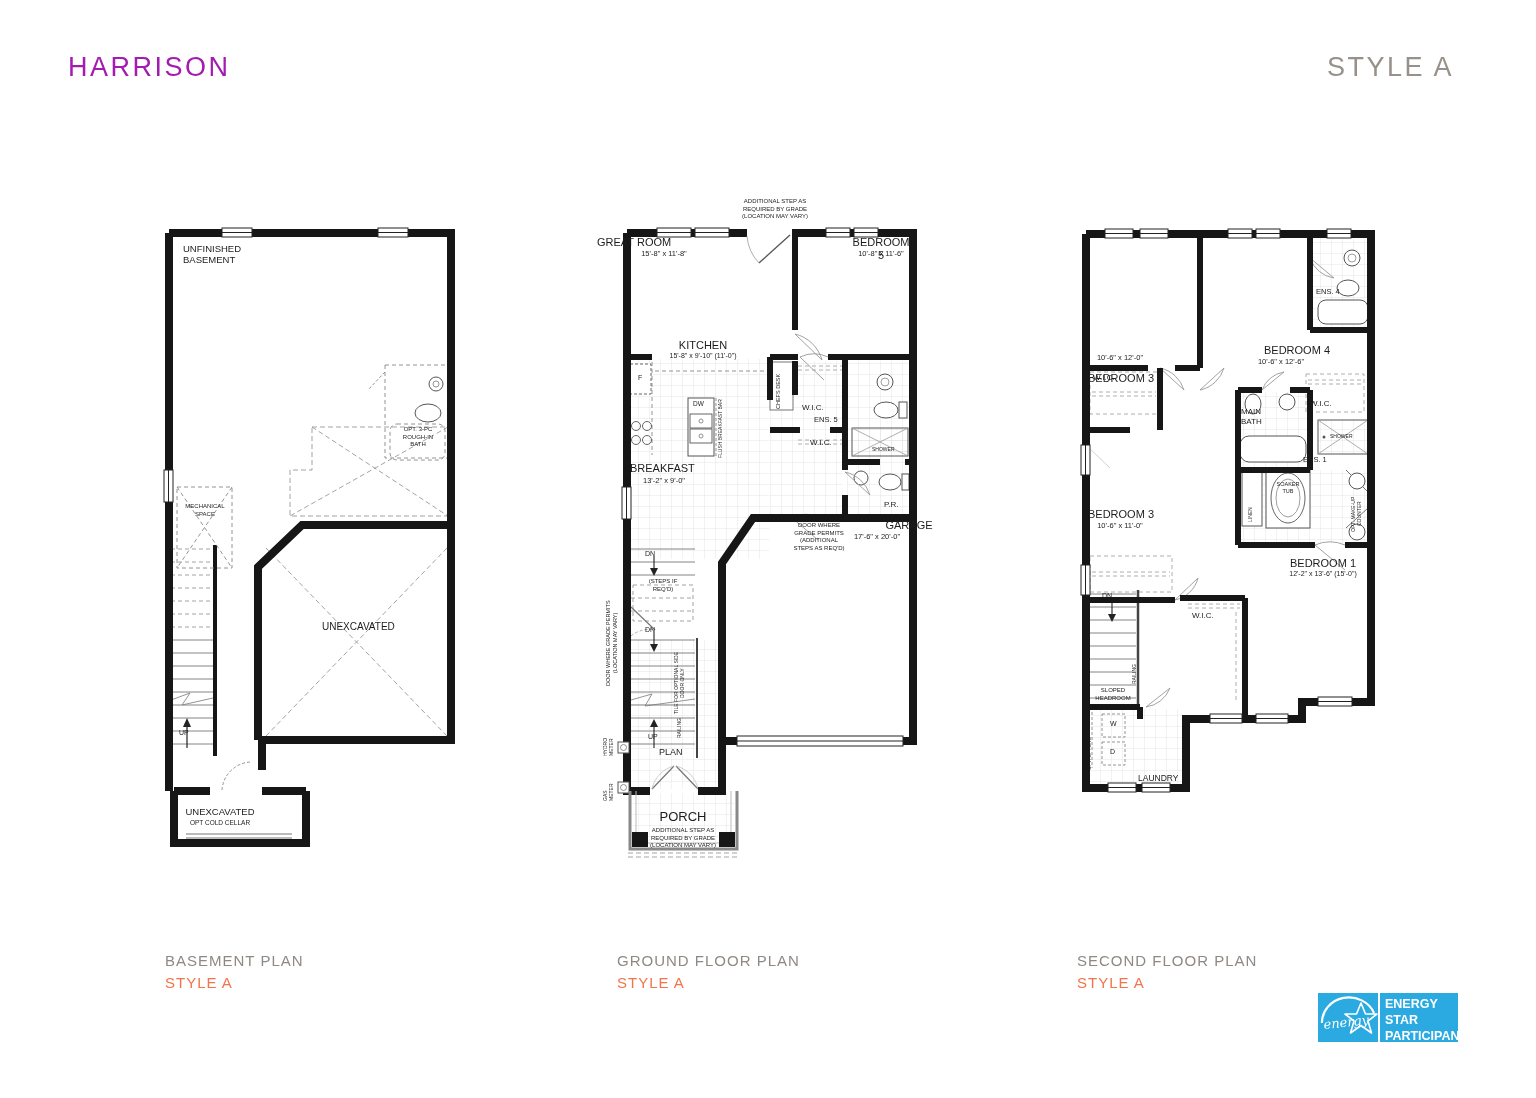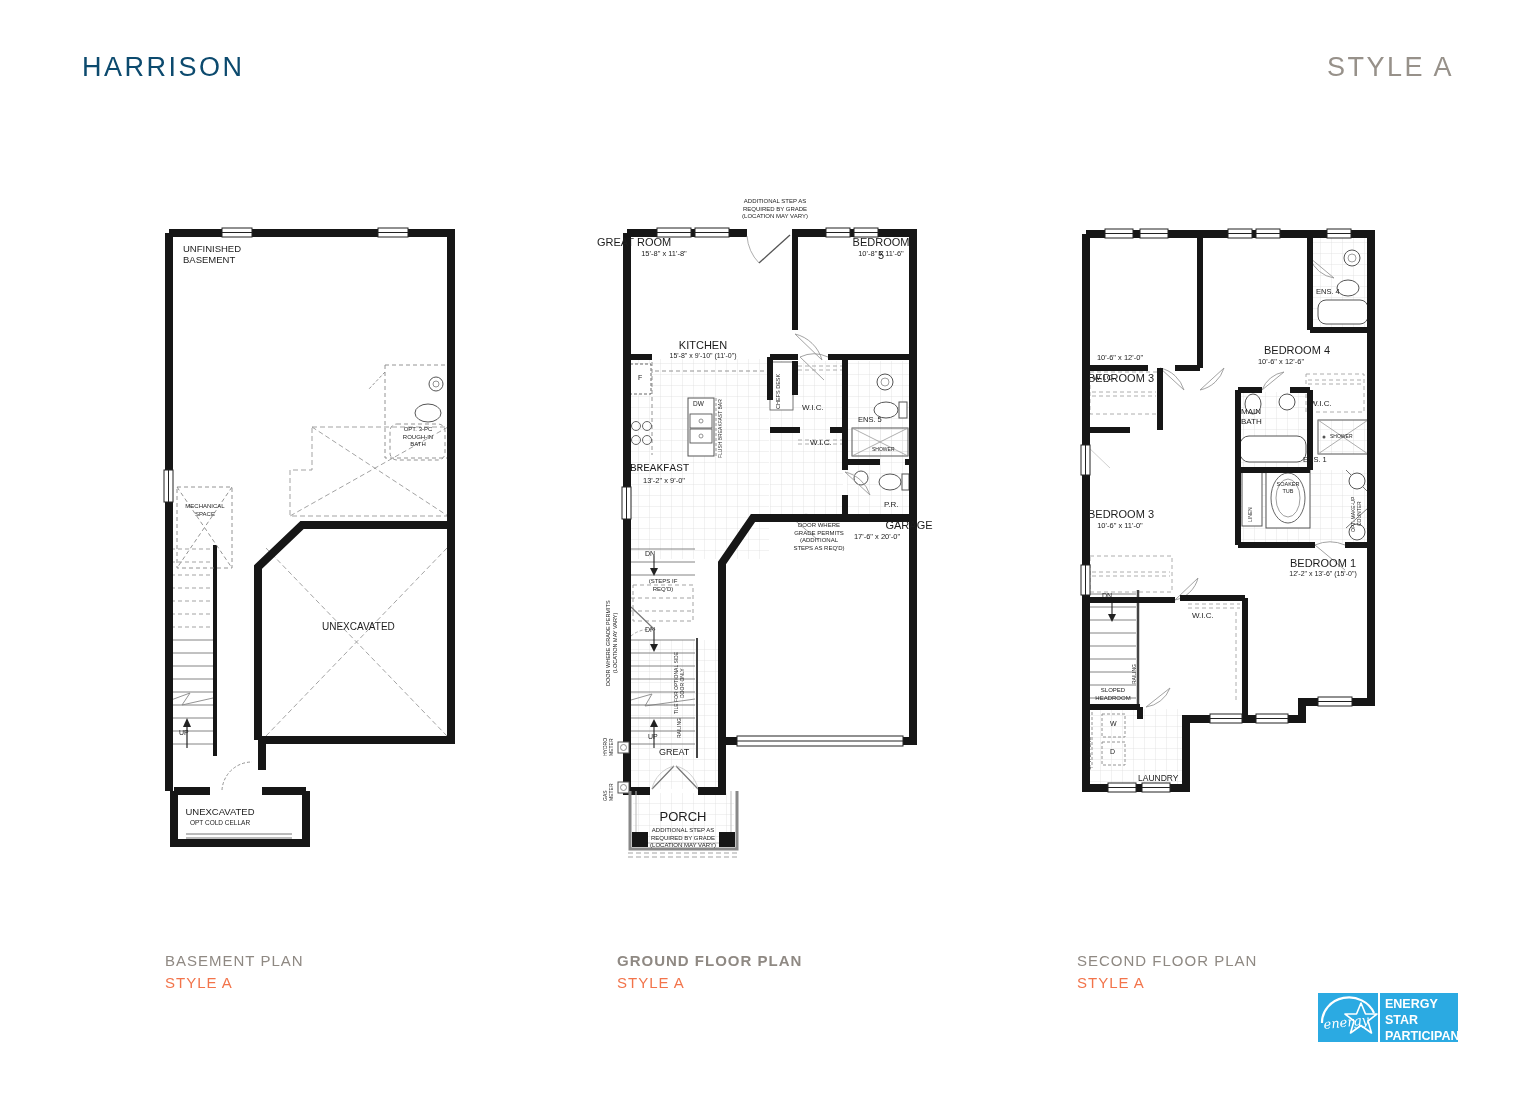--- a/index.html
+++ b/index.html
@@ -1,18 +1,18 @@
 <!DOCTYPE html>
 <html><head>
 <meta charset="utf-8">
 <style>
   html,body{margin:0;padding:0;background:#ffffff;}
   #page{position:relative;width:1536px;height:1098px;background:#fff;overflow:hidden;
         font-family:"Liberation Sans",sans-serif;}
-  .hdr-title{position:absolute;left:82px;top:52px;font-size:27px;letter-spacing:2.5px;color:#0c4a6e;}
+  .hdr-title{position:absolute;left:68px;top:52px;font-size:27px;letter-spacing:2.5px;color:#a21caf;}
   .hdr-style{position:absolute;right:82px;top:52px;font-size:27px;letter-spacing:2.5px;color:#97918a;}
   svg{position:absolute;left:0;top:0;}
   .lbl{position:absolute;color:#1c1c1c;white-space:pre-line;line-height:1.2;}
   .room{font-size:11px;letter-spacing:0;}
   .dim{font-size:7.5px;}
   .sm{font-size:8px;}
   .note{font-size:6px;line-height:1.25;}
   .ctr{text-align:center;}
   .vtext{writing-mode:vertical-rl;transform:rotate(180deg);line-height:1.2;}
   .cap{position:absolute;font-size:15px;letter-spacing:1px;color:#8f8983;}
@@ -294,24 +294,24 @@
   <div class="lbl dim" style="left:631px;top:249px;width:66px;text-align:center;">15'-8" x 11'-8"</div>
   <div class="lbl room ctr" style="left:850px;top:236px;width:62px;">BEDROOM 5</div>
   <div class="lbl dim ctr" style="left:850px;top:249px;width:62px;">10'-8" x 11'-6"</div>
   <div class="lbl room ctr" style="left:660px;top:339px;width:86px;">KITCHEN</div>
   <div class="lbl dim ctr" style="left:656px;top:352px;width:94px;font-size:7px;">15'-8" x 9'-10" (11'-0")</div>
   <div class="lbl vtext note" style="left:775px;top:363px;height:46px;font-size:5.5px;">CHEFS DESK</div>
   <div class="lbl" style="left:638px;top:374px;font-size:7px;">F</div>
   <div class="lbl" style="left:693px;top:400px;font-size:6.5px;">DW</div>
   <div class="lbl vtext note" style="left:717px;top:398px;height:60px;font-size:5px;">FLUSH BREAKFAST BAR</div>
   <div class="lbl" style="left:802px;top:403px;font-size:8px;">W.I.C.</div>
-  <div class="lbl" style="left:858px;top:415px;font-size:7.5px;">ENS. 5</div>
+  <div class="lbl" style="left:814px;top:415px;font-size:7.5px;">ENS. 5</div>
   <div class="lbl" style="left:810px;top:438px;font-size:8px;">W.I.C.</div>
   <div class="lbl" style="left:872px;top:446px;font-size:5px;">SHOWER</div>
-  <div class="lbl room" style="left:630px;top:462px;font-family:Liberation Mono, monospace;">BREAKFAST</div>
+  <div class="lbl room" style="left:630px;top:462px;">BREAKFAST</div>
   <div class="lbl dim" style="left:630px;top:476px;width:68px;text-align:center;">13'-2" x 9'-0"</div>
   <div class="lbl" style="left:645px;top:550px;font-size:7px;">DN</div>
   <div class="lbl note ctr" style="left:639px;top:578px;width:48px;">(STEPS IF
 REQ'D)</div>
   <div class="lbl" style="left:645px;top:626px;font-size:7px;">DN</div>
   <div class="lbl vtext note ctr" style="left:605px;top:582px;height:122px;font-size:5.5px;">DOOR WHERE GRADE PERMITS
 (LOCATION MAY VARY)</div>
   <div class="lbl" style="left:884px;top:500px;font-size:8px;">P.R.</div>
   <div class="lbl note ctr" style="left:788px;top:522px;width:62px;">DOOR WHERE
 GRADE PERMITS
@@ -320,21 +320,21 @@
   <div class="lbl room ctr" style="left:878px;top:519px;width:62px;">GARAGE</div>
   <div class="lbl dim ctr" style="left:846px;top:532px;width:62px;">17'-6" x 20'-0"</div>
   <div class="lbl vtext note ctr" style="left:673px;top:648px;height:70px;font-size:5px;">TILE FOR OPTIONAL SIDE
 DOOR ONLY</div>
   <div class="lbl vtext" style="left:676px;top:698px;height:40px;font-size:5px;">RAILING</div>
   <div class="lbl vtext note" style="left:602px;top:712px;height:44px;font-size:5px;">HYDRO
 METER</div>
   <div class="lbl vtext note" style="left:602px;top:765px;height:36px;font-size:5px;">GAS
 METER</div>
   <div class="lbl" style="left:648px;top:733px;font-size:7px;">UP</div>
-  <div class="lbl" style="left:659px;top:747px;font-size:9px;">GREAT</div>
+  <div class="lbl" style="left:659px;top:747px;font-size:9px;">PLAN</div>
   <div class="lbl ctr" style="left:640px;top:809px;width:86px;font-size:13px;">PORCH</div>
   <div class="lbl note ctr" style="left:644px;top:827px;width:78px;">ADDITIONAL STEP AS
 REQUIRED BY GRADE
 (LOCATION MAY VARY)</div>
 
   <div class="lbl room" style="left:1088px;top:340px;margin-top:32px;">BEDROOM 3</div>
   <div class="lbl dim" style="left:1088px;top:353px;width:64px;text-align:center;">10'-6" x 12'-0"</div>
   <div class="lbl" style="left:1093px;top:373px;font-size:8px;">W.I.C.</div>
   <div class="lbl room ctr" style="left:1245px;top:344px;width:72px;margin-left:16px;">BEDROOM 4</div>
   <div class="lbl dim ctr" style="left:1245px;top:357px;width:72px;">10'-6" x 12'-6"</div>
@@ -358,21 +358,21 @@
   <div class="lbl vtext" style="left:1131px;top:642px;height:42px;font-size:5px;">RAILING</div>
   <div class="lbl note ctr" style="left:1090px;top:687px;width:46px;">SLOPED
 HEADROOM</div>
   <div class="lbl" style="left:1110px;top:720px;font-size:7px;">W</div>
   <div class="lbl" style="left:1110px;top:748px;font-size:7px;">D</div>
   <div class="lbl vtext note" style="left:1086px;top:722px;height:48px;font-size:5px;">OPT. UPPERS</div>
   <div class="lbl" style="left:1138px;top:773px;font-size:8.5px;">LAUNDRY</div>
 
   <div class="cap" style="left:165px;top:952px;">BASEMENT PLAN</div>
   <div class="cap-style" style="left:165px;top:974px;">STYLE A</div>
-  <div class="cap" style="left:617px;top:952px;font-weight:bold;">GROUND FLOOR PLAN</div>
+  <div class="cap" style="left:617px;top:952px;">GROUND FLOOR PLAN</div>
   <div class="cap-style" style="left:617px;top:974px;">STYLE A</div>
   <div class="cap" style="left:1077px;top:952px;">SECOND FLOOR PLAN</div>
   <div class="cap-style" style="left:1077px;top:974px;">STYLE A</div>
 
   <div style="position:absolute;left:1318px;top:993px;width:140px;height:49px;">
     <svg width="140" height="49" viewBox="0 0 140 49" style="left:0;top:0;">
       <rect x="0" y="0" width="60" height="49" fill="#2baae2"></rect>
       <rect x="62" y="0" width="78" height="49" fill="#2baae2"></rect>
       <path d="M4,30 A27,25 0 0 1 56,20" stroke="#fff" stroke-width="2.2" fill="none"></path>
       <polygon points="43,10 47.5,21 59,21 50,28 53.5,40 43,32.5 32.5,40 36,28 27,21 38.5,21" fill="#2baae2" stroke="#fff" stroke-width="1.6" stroke-linejoin="round"></polygon>

